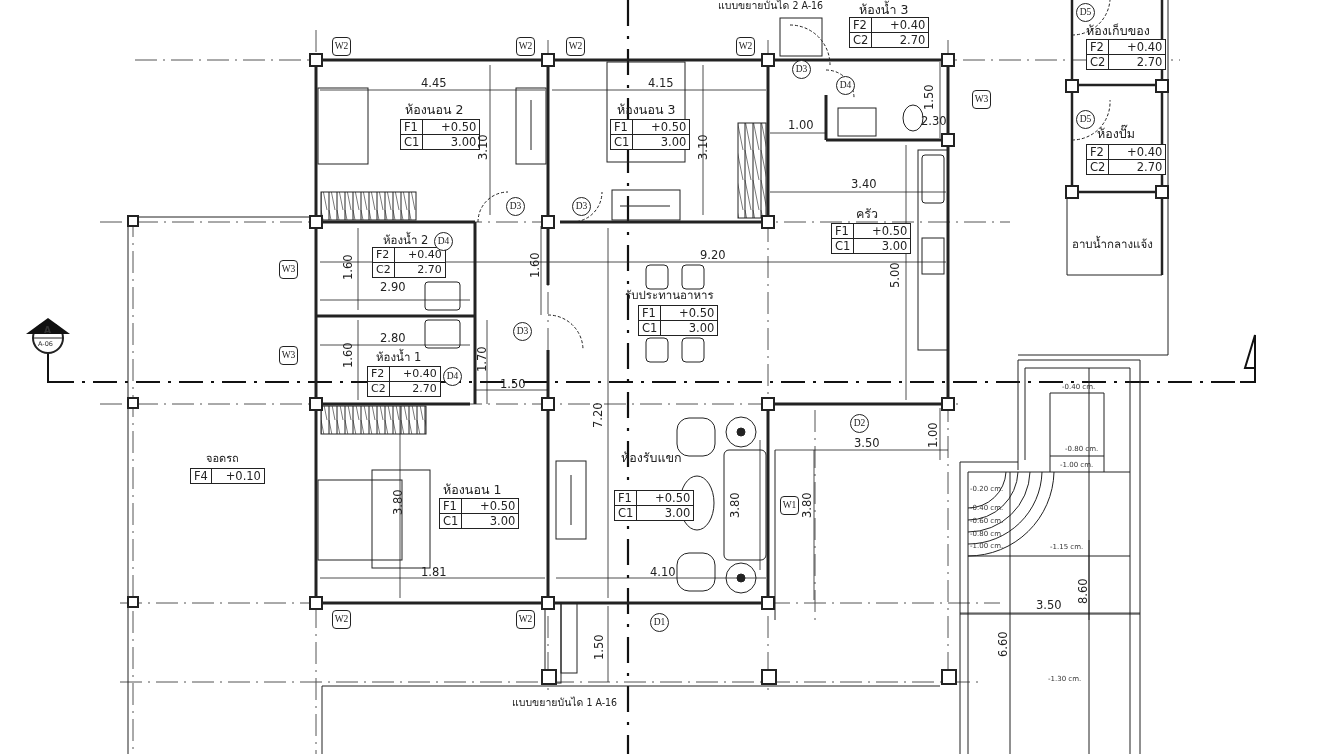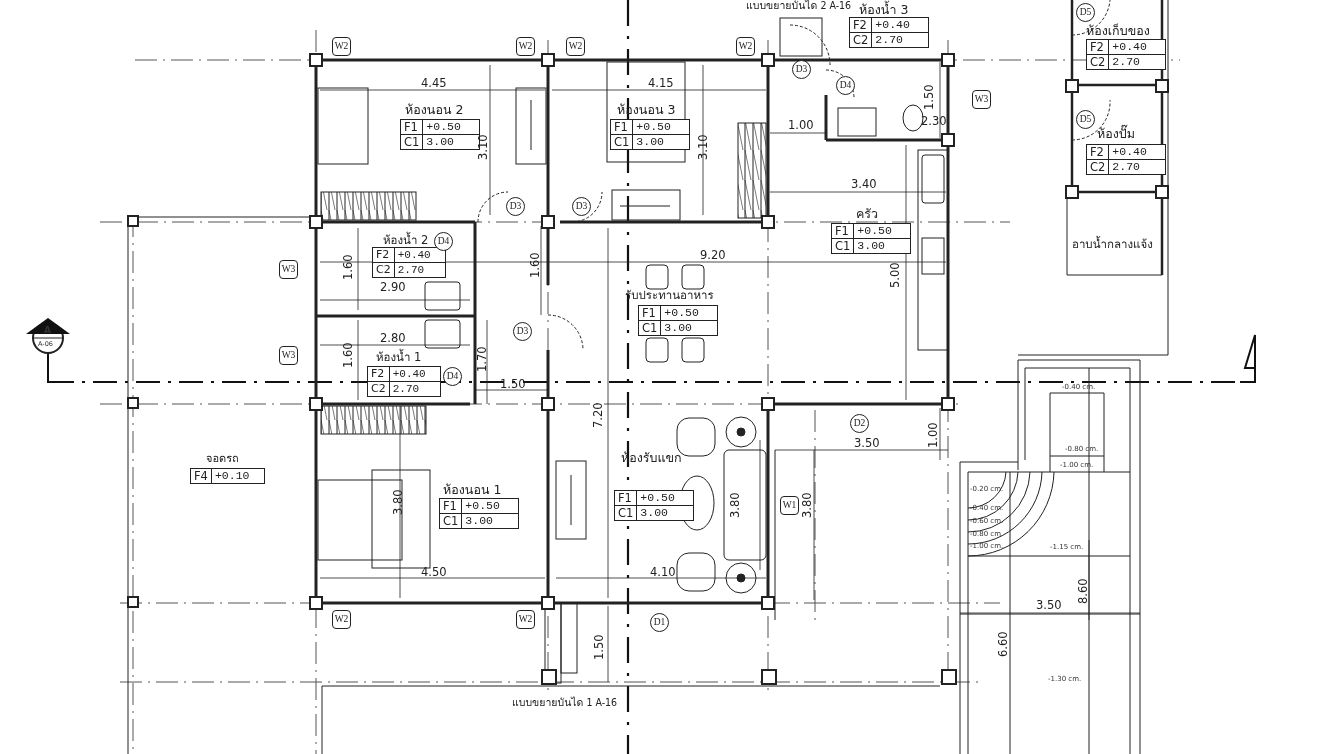--- a/index.html
+++ b/index.html
@@ -2,21 +2,21 @@
 <html><head>
 <meta charset="utf-8">
 <style>
   html,body{margin:0;padding:0;background:#fff;}
   body{width:1342px;height:754px;overflow:hidden;position:relative;font-family:"DejaVu Sans",sans-serif;}
   svg{position:absolute;left:0;top:0;}
   .tag{position:absolute;font-family:"DejaVu Sans Condensed","DejaVu Sans",sans-serif;font-size:12px;color:#222;white-space:nowrap;line-height:1;}
   .roomname{position:absolute;font-size:12.5px;color:#222;white-space:nowrap;line-height:1;font-family:"DejaVu Sans",sans-serif;}
   .ftbl{position:absolute;border:1.5px solid #222;border-collapse:collapse;background:#fff;font-size:11.5px;color:#222;font-family:"DejaVu Sans",sans-serif;}
   .ftbl td{border:1px solid #222;padding:0 3px;height:14px;line-height:14px;}
-  .ftbl td.v{width:50px;text-align:left;font-family:Liberation Mono, monospace;}
+  .ftbl td.v{width:50px;text-align:right;}
   .dim{position:absolute;font-size:11.5px;color:#222;white-space:nowrap;line-height:1;font-family:"DejaVu Sans",sans-serif;}
   .dim.v{transform:rotate(-90deg);transform-origin:left top;}
   .lvl{position:absolute;font-size:7px;color:#333;white-space:nowrap;line-height:1;font-family:"DejaVu Sans",sans-serif;}
   .sym{position:absolute;font-size:9.5px;color:#222;border:1px solid #222;border-radius:50%;width:17px;height:17px;line-height:17px;text-align:center;background:#fff;font-family:Liberation Serif, serif;}
   .sym.hex{border-radius:4px;}
 </style>
 </head>
 <body>
 
 <svg width="1342" height="754" viewBox="0 0 1342 754">
@@ -231,21 +231,21 @@
 
     <circle cx="48" cy="338" r="15" fill="#fff" stroke-width="2"></circle>
     <line x1="33" y1="338" x2="63" y2="338" stroke-width="1"></line>
     <polygon points="26,334 48,318 70,334" fill="#111" stroke="none"></polygon>
   </g>
 </svg>
 
 <div class="lvl" style="left:44px;top:326px;font-size:9px;font-weight:bold;">A</div>
 <div class="lvl" style="left:38px;top:341px;font-size:6.5px;">A-06</div>
 
-<div class="tag" style="left:746px;top:0px;font-size:10.5px;">แบบขยายบันได 2 A-16</div>
+<div class="tag" style="left:718px;top:0px;font-size:10.5px;">แบบขยายบันได 2 A-16</div>
 <div class="tag" style="left:512px;top:697px;font-size:10.5px;">แบบขยายบันได 1 A-16</div>
 
 <div class="roomname" style="left:405px;top:104px;">ห้องนอน 2</div>
 <table class="ftbl" style="left:400px;top:119px;">
   <tbody>
       <tr>
         <td>F1</td>
         <td class="v">+0.50</td>
       </tr>
   <tr>
@@ -421,21 +421,21 @@
 <div class="dim" style="left:380px;top:282px;">2.90</div>
 <div class="dim" style="left:380px;top:333px;">2.80</div>
 <div class="dim v" style="left:343px;top:368px;">1.60</div>
 <div class="dim v" style="left:530px;top:278px;">1.60</div>
 <div class="dim v" style="left:477px;top:372px;">1.70</div>
 <div class="dim" style="left:500px;top:379px;">1.50</div>
 <div class="dim v" style="left:593px;top:428px;">7.20</div>
 <div class="dim" style="left:854px;top:438px;">3.50</div>
 <div class="dim v" style="left:928px;top:448px;">1.00</div>
 <div class="dim v" style="left:393px;top:515px;">3.80</div>
-<div class="dim" style="left:421px;top:567px;">4.50</div>
+<div class="dim" style="left:421px;top:567px;">1.81</div>
 <div class="dim" style="left:650px;top:567px;">4.10</div>
 <div class="dim v" style="left:730px;top:518px;">3.80</div>
 <div class="dim v" style="left:802px;top:518px;">3.80</div>
 <div class="dim v" style="left:594px;top:660px;">1.50</div>
 <div class="dim" style="left:1036px;top:600px;">3.50</div>
 <div class="dim v" style="left:1078px;top:604px;">8.60</div>
 <div class="dim v" style="left:998px;top:657px;">6.60</div>
 
 <div class="lvl" style="left:1062px;top:384px;">-0.40 cm.</div>
 <div class="lvl" style="left:1065px;top:446px;">-0.80 cm.</div>

